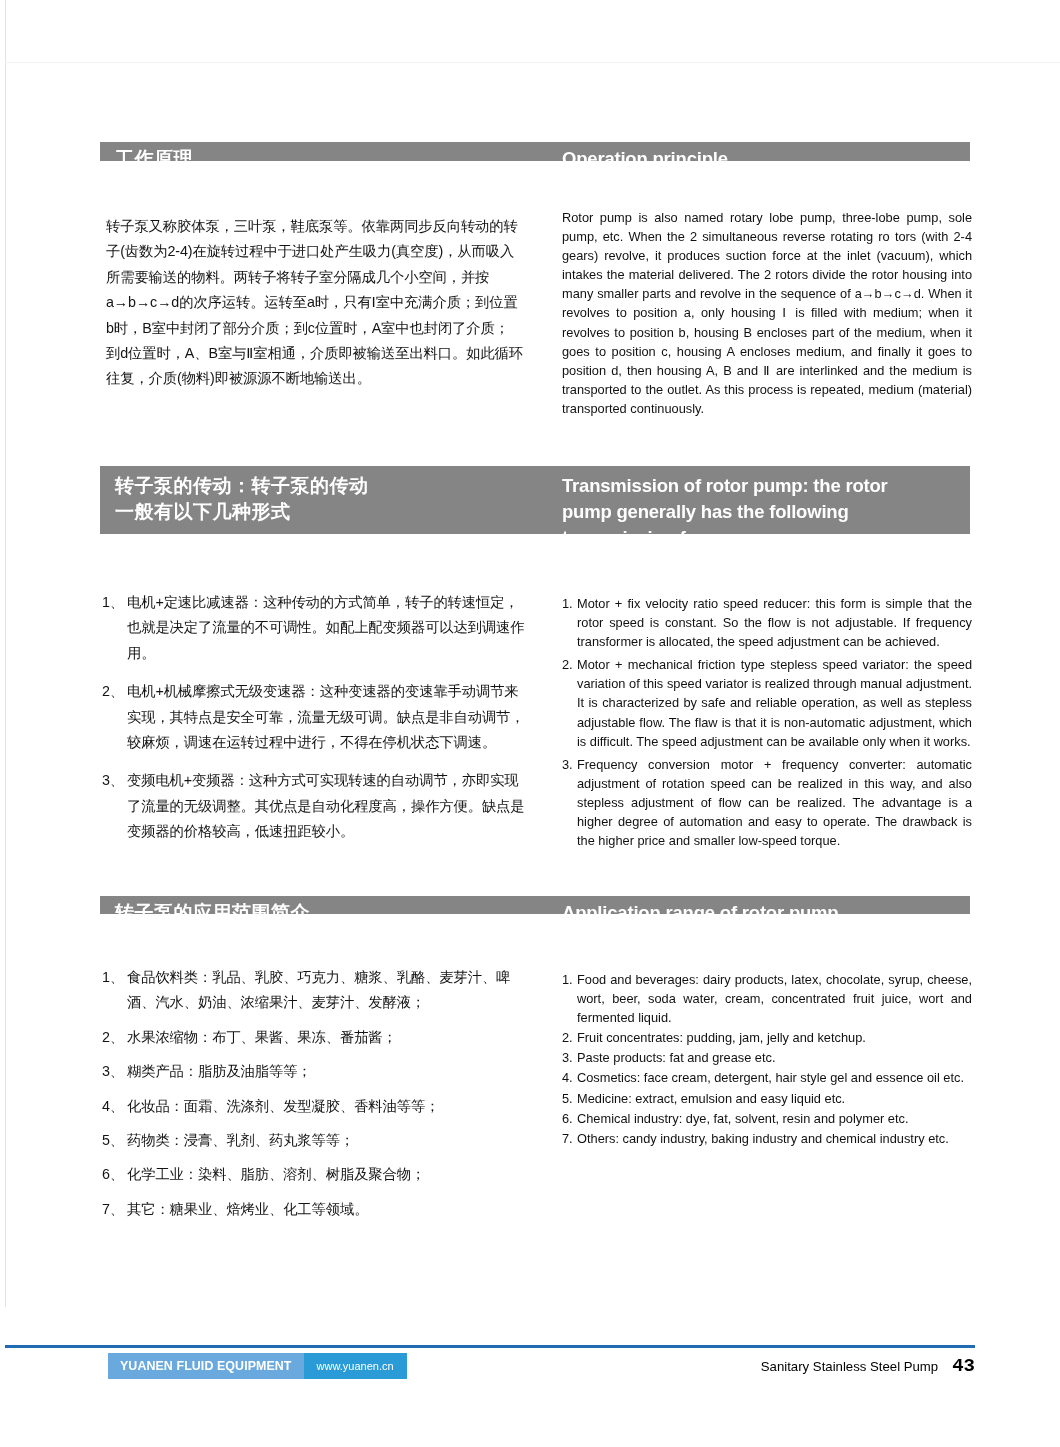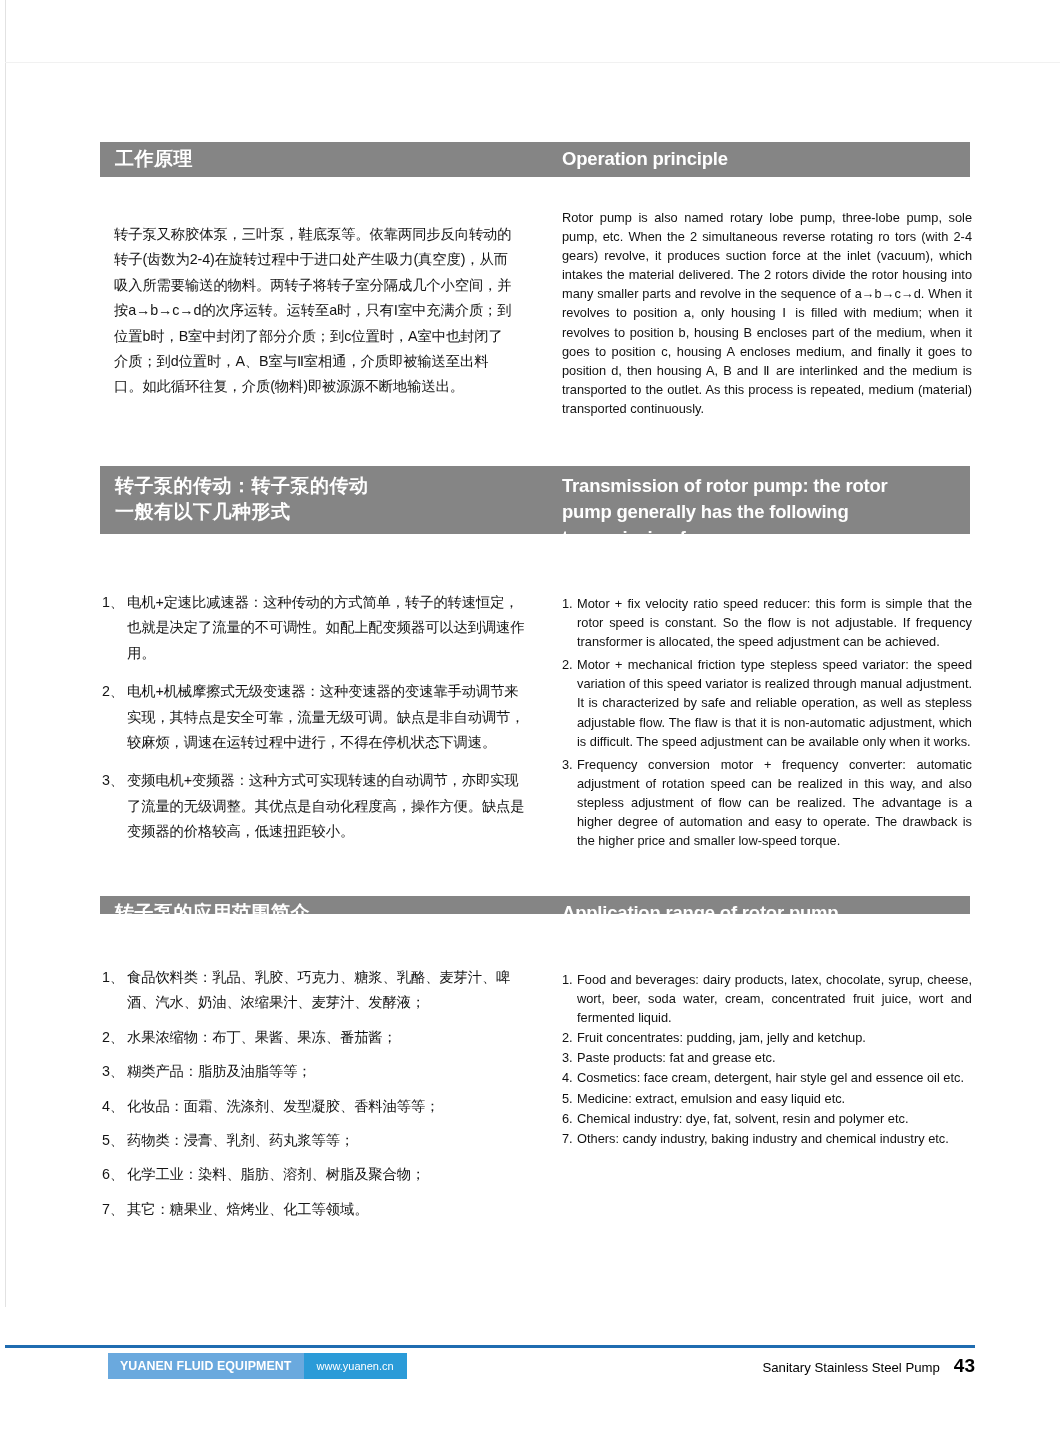--- a/index.html
+++ b/index.html
@@ -87,21 +87,21 @@
   .col-en {
     position: absolute;
     left: 562px;
     width: 410px;
     color: #111111;
     font-size: 12.8px;
     line-height: 19.1px;
     text-align: justify;
   }
 
-  .para-cn { margin: 12px; }
+  .para-cn { margin: 4px; }
   .para-en { margin: 0; }
 
   
   .list-cn { margin: 0; padding: 0; list-style: none; }
   .list-cn li {
     position: relative;
     padding-left: 25px;
     margin-bottom: 13px;
   }
   .list-cn li:last-child { margin-bottom: 0; }
@@ -175,31 +175,32 @@
   }
   .footer-right .caption {
     color: #000000;
     font-size: 13.2px;
     white-space: nowrap;
   }
   .footer-right .pageno {
     color: #000000;
     font-size: 19px;
     font-weight: bold;
+    font-family: Liberation Mono, monospace;
   }
 </style>
 </head>
 <body>
 
 <div class="sheet">
 
   <div class="page-edge-left"></div>
   <div class="page-edge-top"></div>
 
-  <div class="band" style="top:142px; height:35px;">
+  <div class="band" style="top:142px; height:19px;">
     <div class="band-inner">
       <div class="band-title-cn" style="top:4px;">工作原理</div>
       <div class="band-title-en" style="top:4px;">Operation principle</div>
     </div>
   </div>
 
   <div class="col-cn" style="top:210px;">
     <p class="para-cn">转子泵又称胶体泵，三叶泵，鞋底泵等。依靠两同步反向转动的转子(齿数为2-4)在旋转过程中于进口处产生吸力(真空度)，从而吸入所需要输送的物料。两转子将转子室分隔成几个小空间，并按a→b→c→d的次序运转。运转至a时，只有Ⅰ室中充满介质；到位置b时，B室中封闭了部分介质；到c位置时，A室中也封闭了介质；到d位置时，A、B室与Ⅱ室相通，介质即被输送至出料口。如此循环往复，介质(物料)即被源源不断地输送出。</p>
   </div>
 

